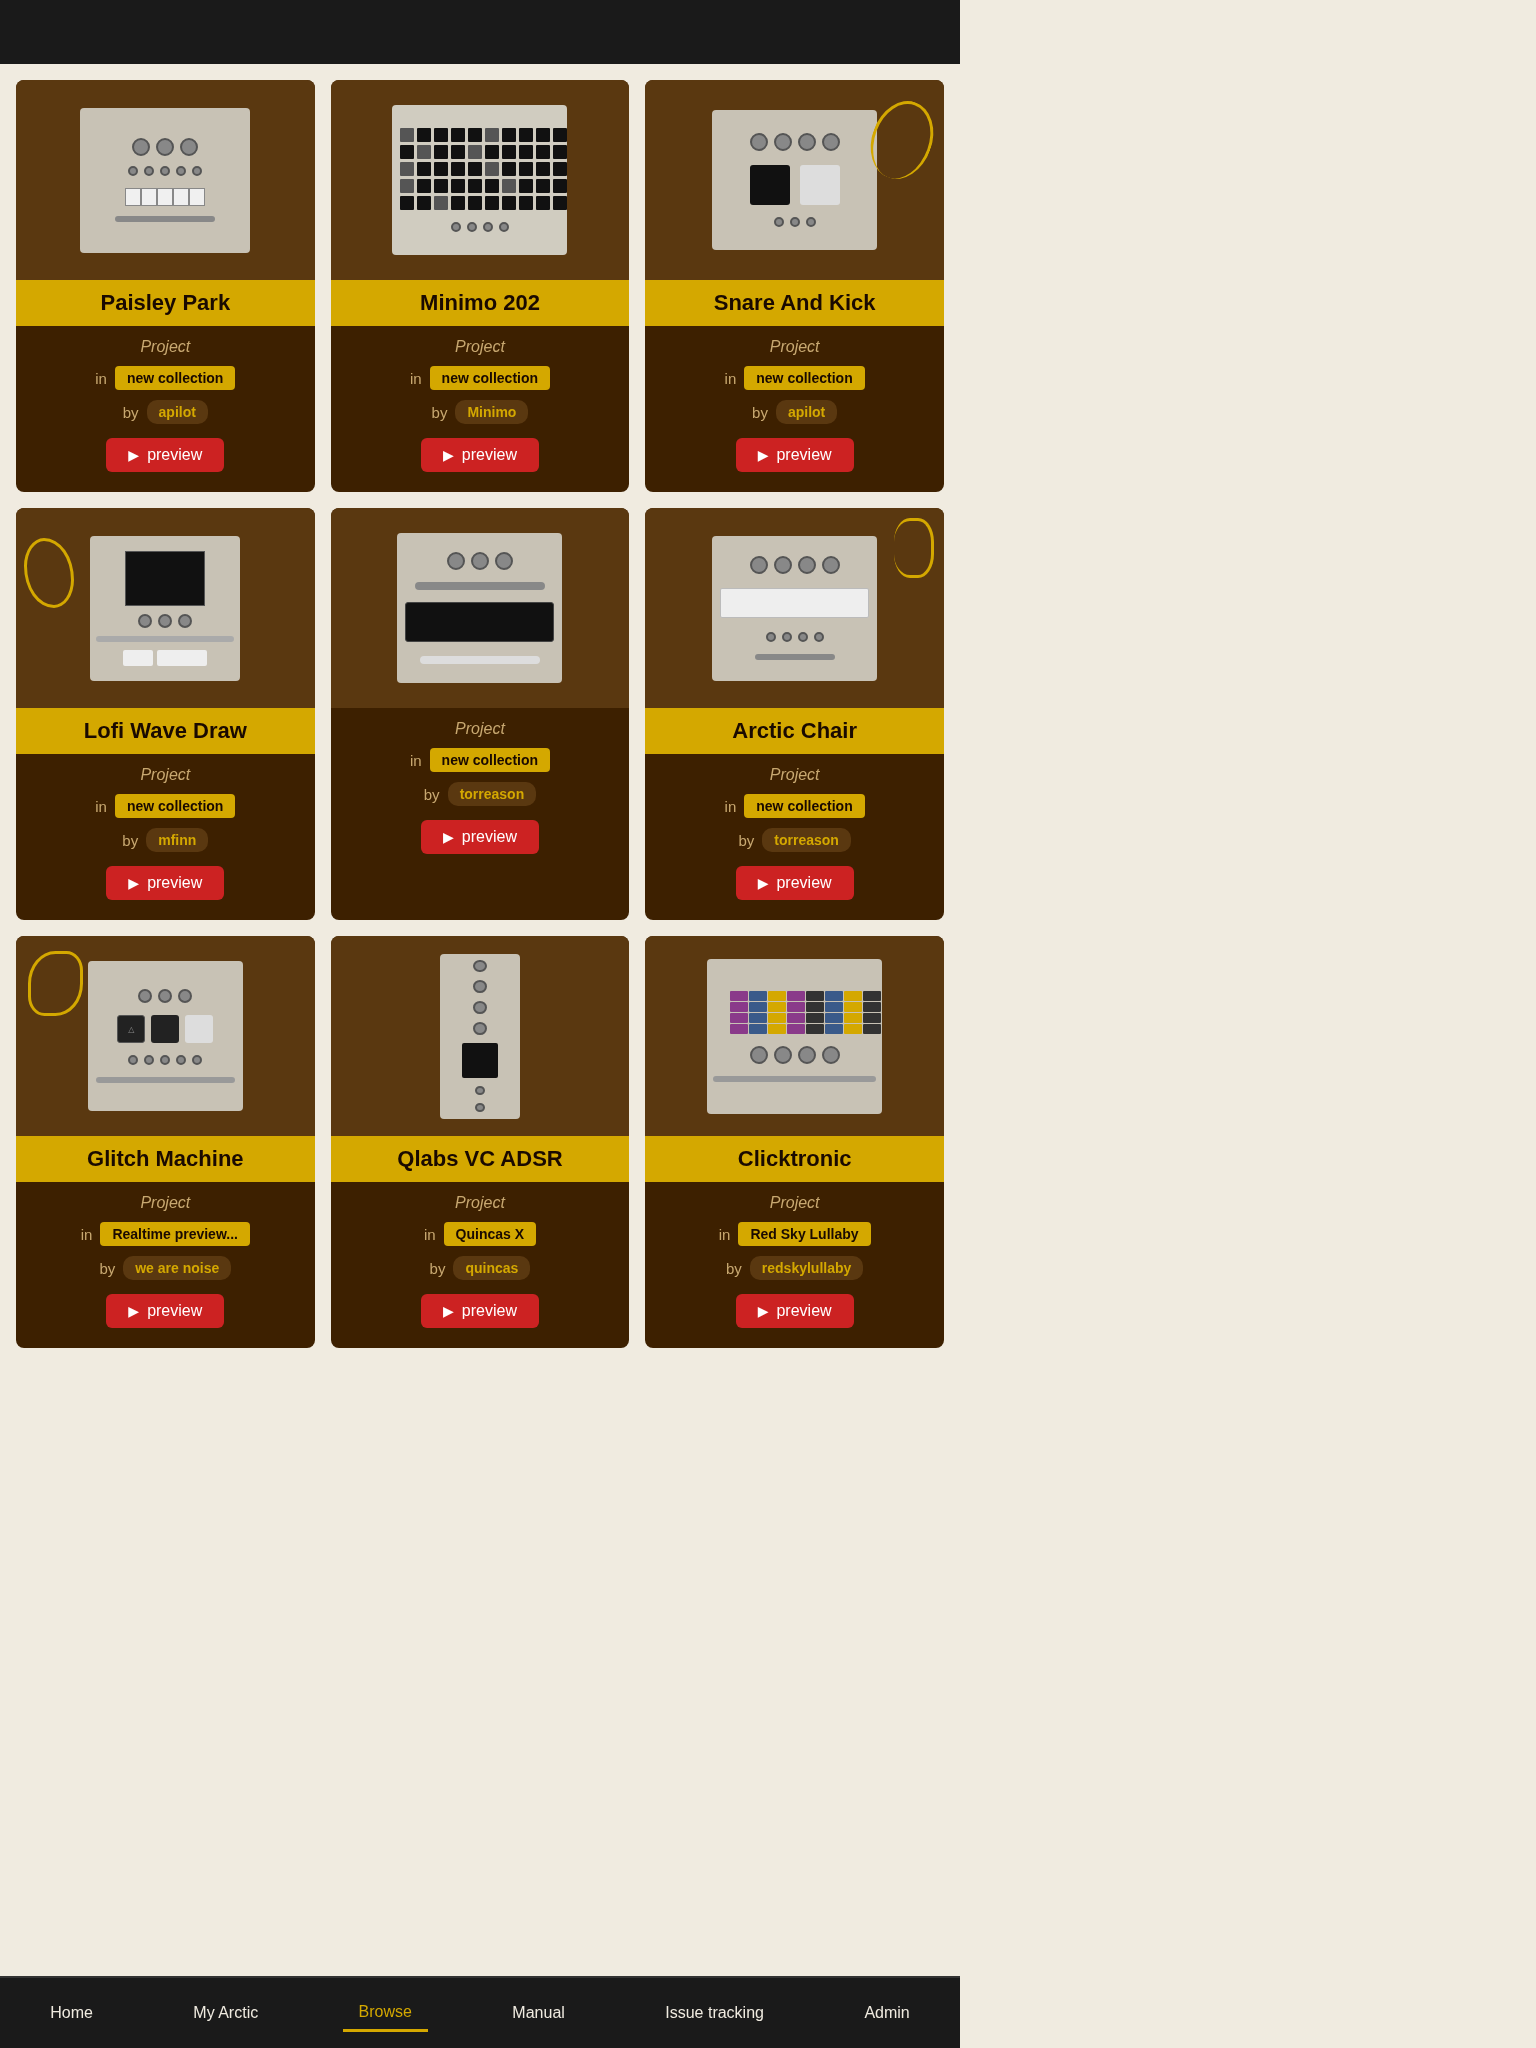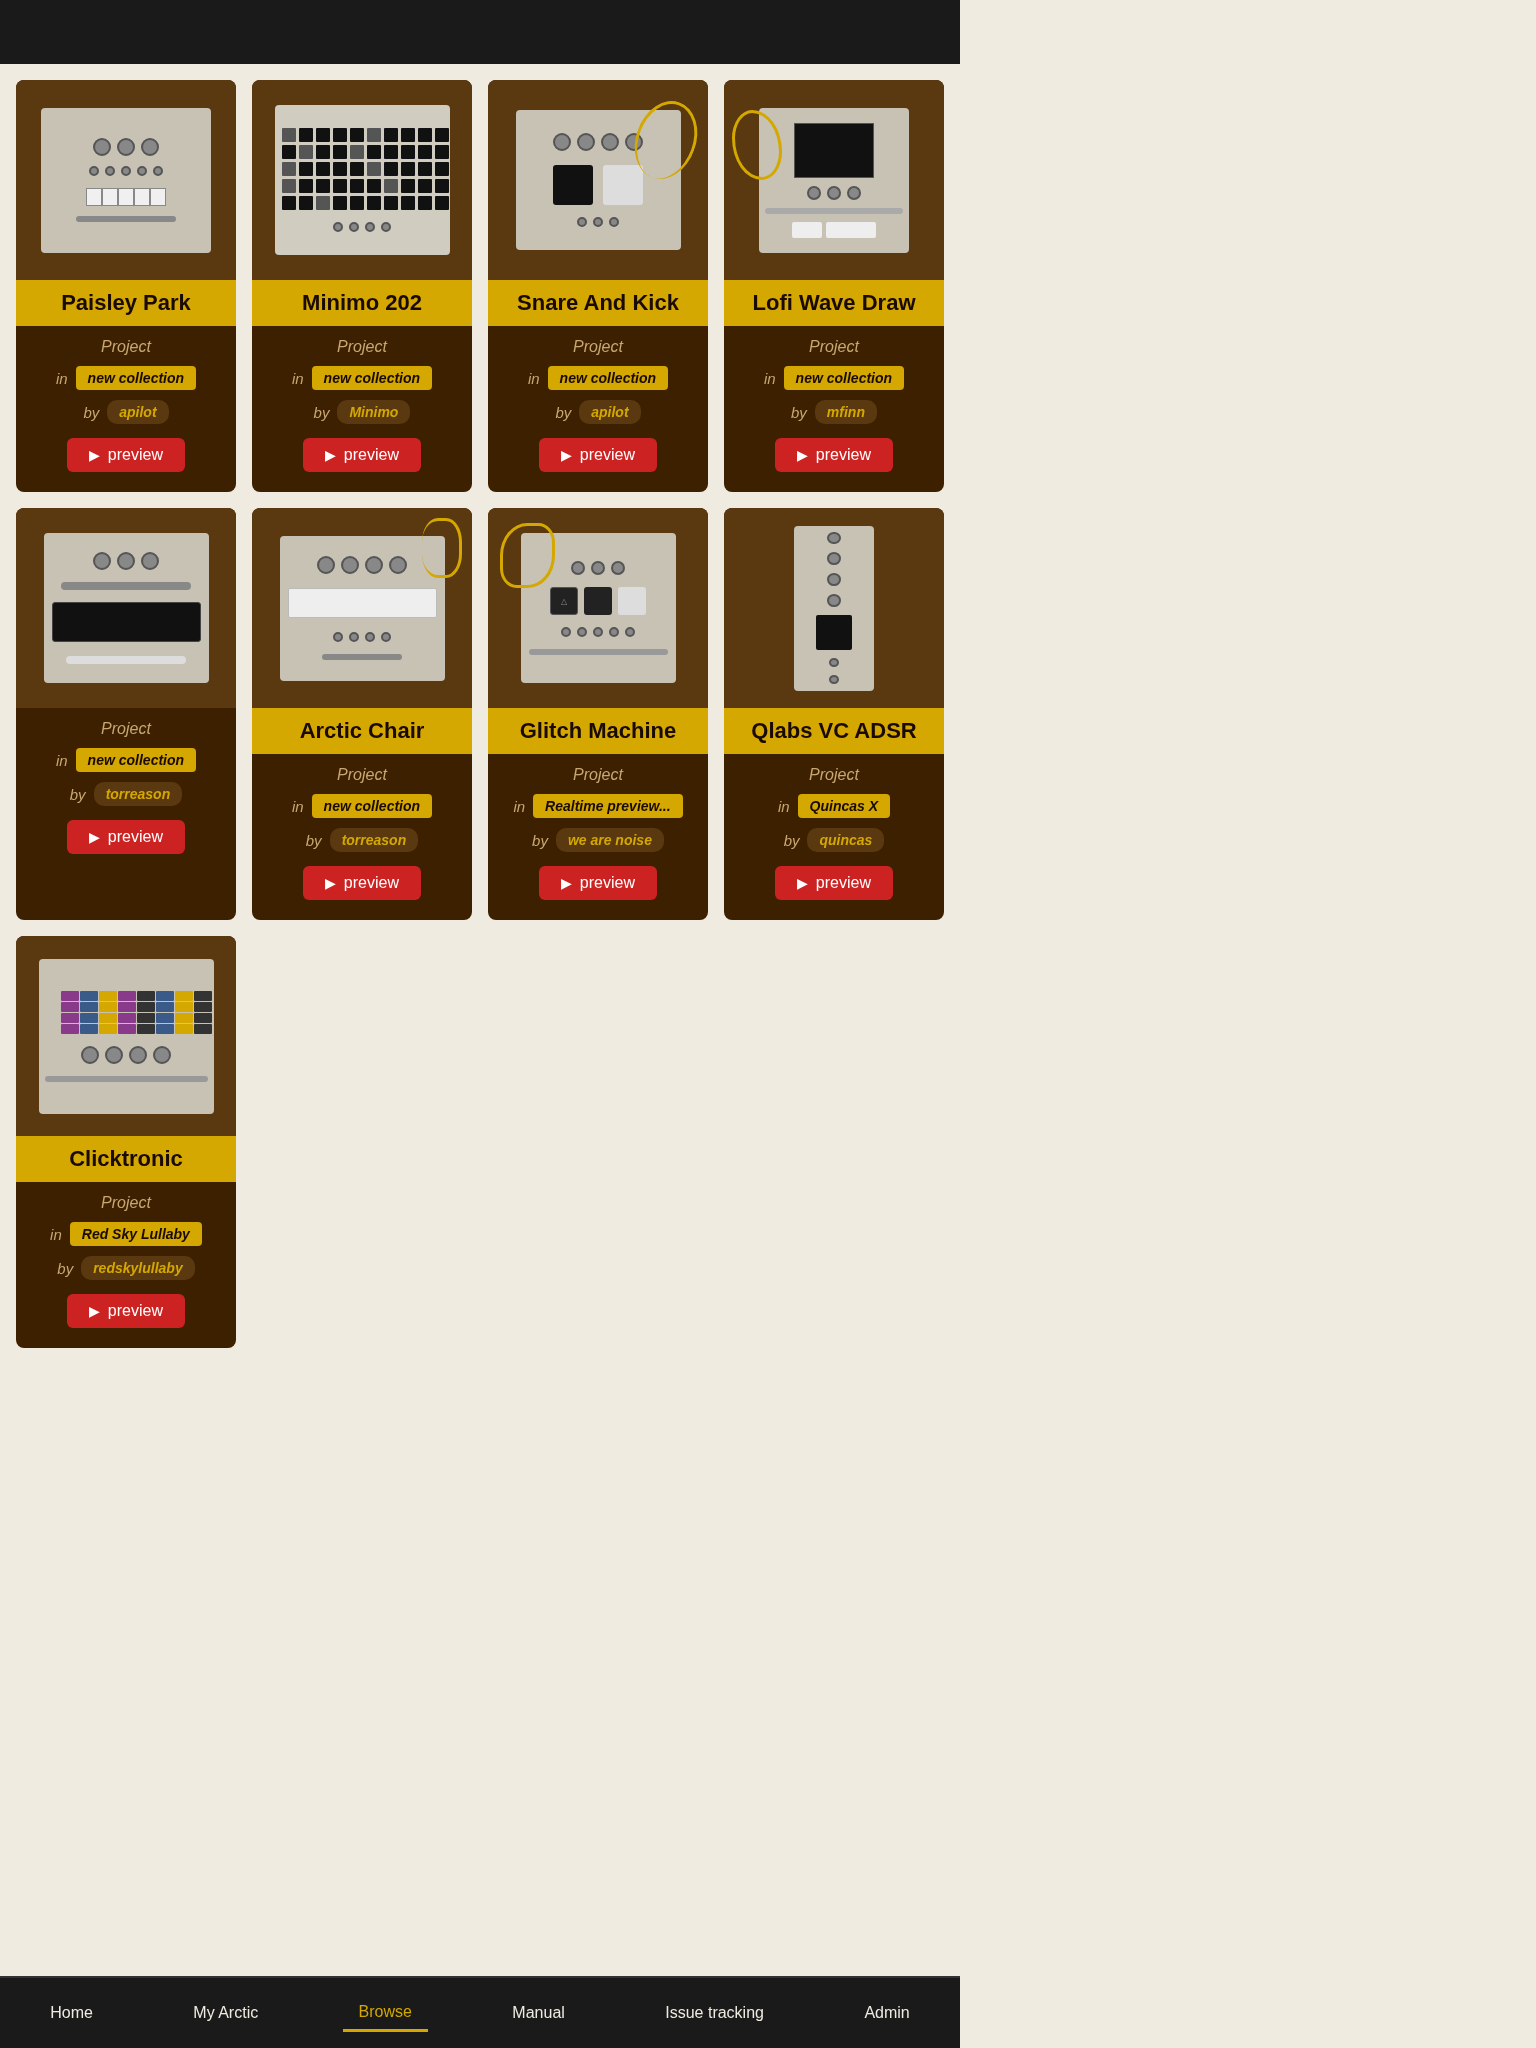--- a/index.html
+++ b/index.html
@@ -44,21 +44,21 @@
       background: none;
       border: none;
       color: #f0ebe0;
       font-size: 22px;
       cursor: pointer;
     }
 
     
     .grid {
       display: grid;
-      grid-template-columns: repeat(4, 1fr);
+      grid-template-columns: repeat(3, 1fr);
       gap: 16px;
       padding: 16px;
     }
 
     
     .card {
       background: #3d2000;
       border-radius: 8px;
       overflow: hidden;
       display: flex;
@@ -144,21 +144,20 @@
     }
     .card-type {
       font-style: italic;
       color: #c8a870;
       font-size: 16px;
     }
     .card-meta {
       display: flex;
       align-items: center;
       gap: 8px;
-      font-style: italic;
     }
     .card-meta-label {
       color: #c8a870;
       font-size: 15px;
     }
     .tag {
       background: #d4a800;
       color: #1a0a00;
       font-size: 14px;
       font-weight: bold;

